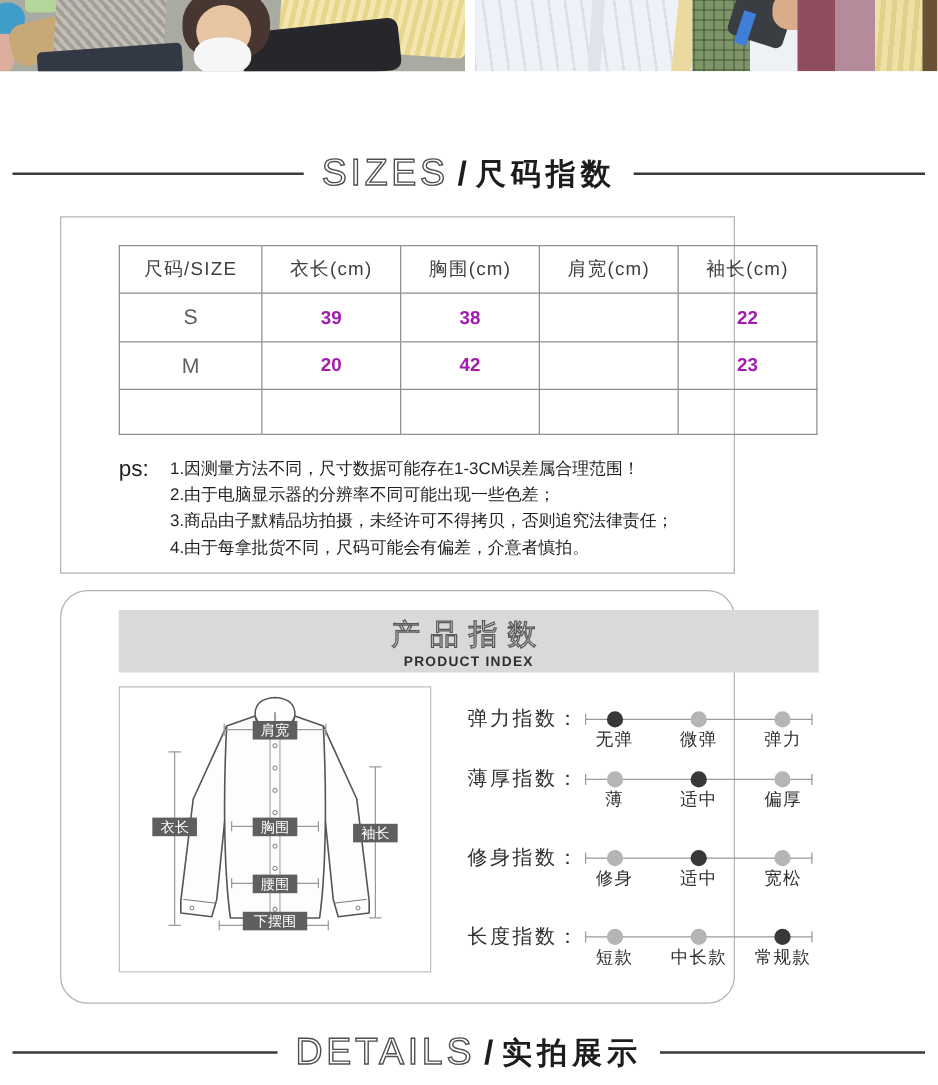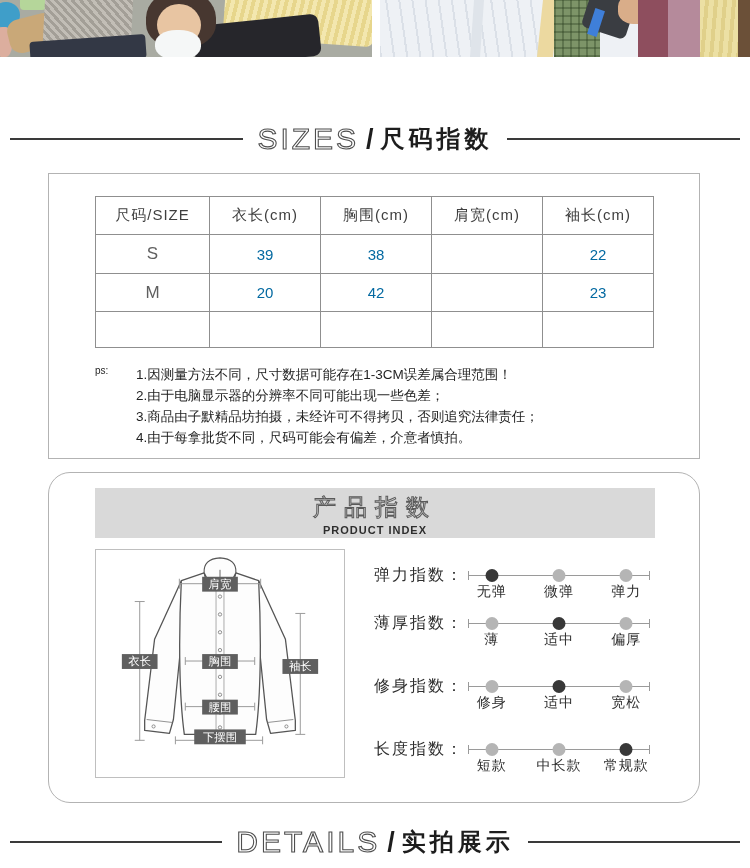--- a/index.html
+++ b/index.html
@@ -48,35 +48,35 @@
   #details-heading{top:824px;height:36px;}
   .rule{flex:1 1 auto;height:2px;background:#3a3a3a;}
   .heading-text{display:flex;align-items:center;margin:0 14px;white-space:nowrap;}
   .h-latin{font-size:30px;font-weight:300;letter-spacing:3px;color:#6e6e6e;}
   @supports (-webkit-text-stroke:1px #000){
     .h-latin{color:transparent;-webkit-text-stroke:1.1px #4f4f4f;}
   }
   .h-sep{font-size:27px;font-weight:bold;color:#1d1d1d;margin:0 7px;}
   .h-cjk{font-size:24px;font-weight:bold;color:#1d1d1d;letter-spacing:4px;}
   
-  .outer-box{position:absolute;left:48px;width:652px;border:1px solid #b3b3b3;background:#fff;box-sizing:border-box;}
+  .outer-box{position:absolute;left:48px;width:540px;border:1px solid #b3b3b3;background:#fff;box-sizing:border-box;}
   #size-box{top:173px;height:286px;}
   #index-box{top:472px;height:331px;border-radius:22px;}
   
   .size-table{position:absolute;left:46px;top:22px;border-collapse:collapse;table-layout:fixed;width:558px;}
   .size-table th,.size-table td{border:1px solid #8f8f8f;text-align:center;vertical-align:middle;padding:0;}
   .size-table th{font-size:15px;font-weight:normal;color:#3f3f3f;letter-spacing:1px;height:37px;}
   .row-s td{height:38px;}
   .row-m td{height:37px;}
   .row-empty td{height:35px;}
   td.size-cell{font-size:17px;color:#5f5f5f;}
-  td.val-cell{font-size:15px;color:#0369a1;}
+  td.val-cell{font-size:15px;color:#a21caf;font-weight:bold;}
   
   .ps{position:absolute;left:46px;top:190px;display:flex;}
-  .ps-label{font-size:10px;color:#1f1f1f;width:41px;flex:0 0 41px;padding-top:1px;}
+  .ps-label{font-size:18px;color:#1f1f1f;width:41px;flex:0 0 41px;padding-top:1px;}
   .ps-items{font-size:13.5px;color:#1f1f1f;line-height:21px;}
   
   .banner{position:absolute;left:46px;top:15px;width:560px;height:50px;background:#d9d9d9;text-align:center;}
   .banner-title{font-size:23px;font-weight:300;letter-spacing:8px;color:#636363;margin-top:4px;}
   @supports (-webkit-text-stroke:1px #000){
     .banner-title{color:transparent;-webkit-text-stroke:1px #5a5a5a;}
   }
   .banner-sub{font-size:11px;font-weight:bold;letter-spacing:1px;color:#2e2e2e;margin-top:1px;
     font-family:"Liberation Sans","DejaVu Sans",sans-serif;}
   

